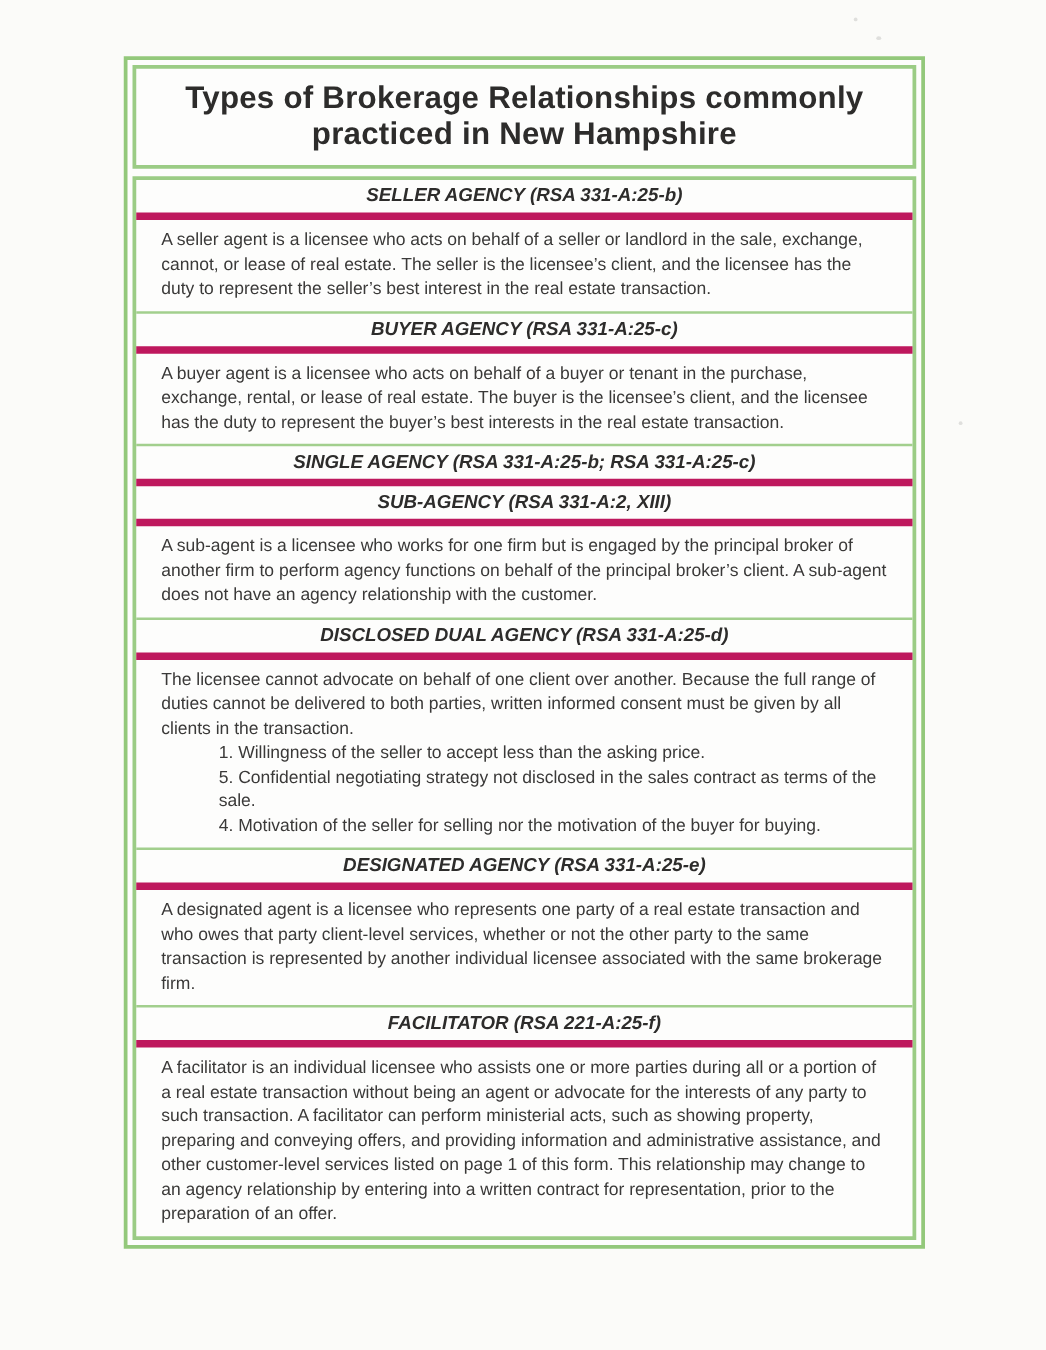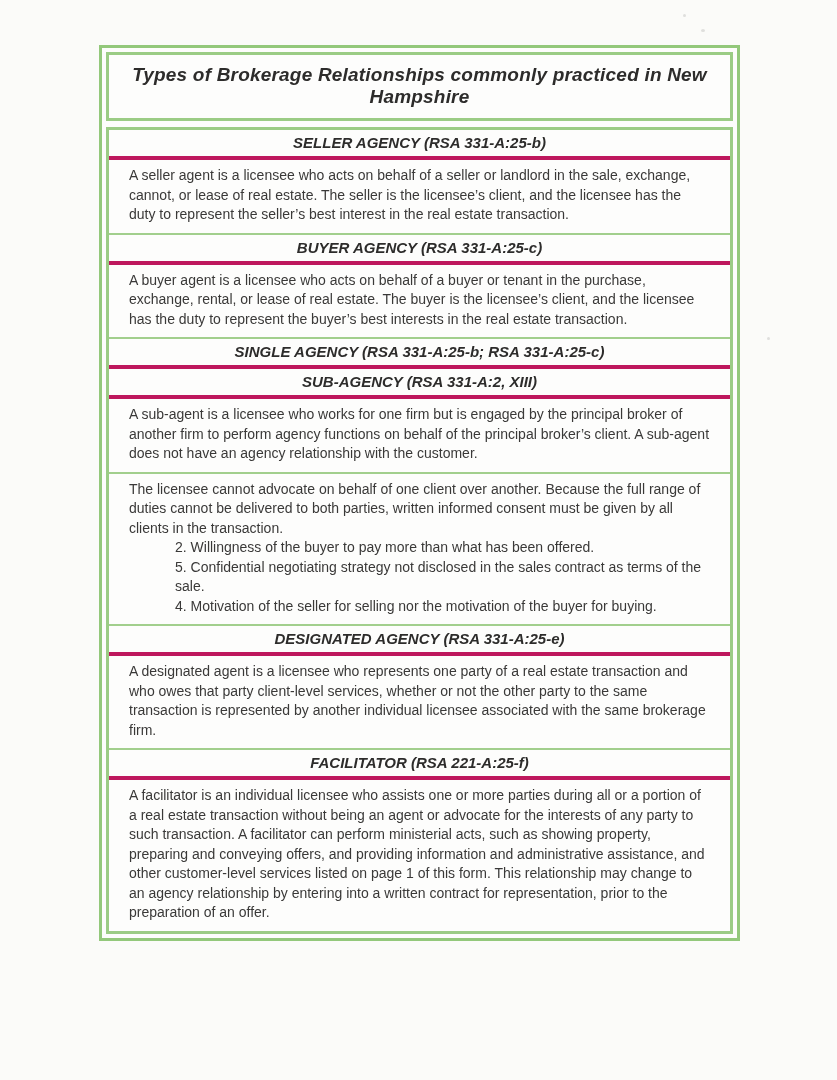--- a/index.html
+++ b/index.html
@@ -30,38 +30,37 @@
     background: #fdfdfc;
   }
   .title-box {
     box-sizing: border-box;
     border: 3px solid #9bcc85;
     padding: 9px 10px 10px;
     margin-bottom: 6px;
     text-align: center;
   }
   .title-box .title {
-    font-style: italic;
     font-weight: 600;
-    font-size: 19px;
+    font-size: 25px;
     letter-spacing: .2px;
     color: #2d2c2b;
   }
   .sections-box {
     box-sizing: border-box;
     border: 3px solid #9bcc85;
   }
   .sec-head {
     text-align: center;
     font-style: italic;
     font-weight: 600;
     font-size: 15px;
     color: #2d2c2b;
     padding: 4px 10px 5px;
-    border-bottom: 4px solid #be185d;
+    border-bottom: 6px solid #be185d;
   }
   .sec-body {
     padding: 6px 20px 8px;
     border-bottom: 2px solid #a2cf8d;
     font-size: 14px;
     line-height: 19.5px;
     color: #3a3938;
   }
   .sec:last-child .sec-body { border-bottom: none; }
   .sec-body p { margin: 0 0 0 0; }
@@ -104,24 +103,25 @@
     </div>
 
     <div class="sec">
       <div class="sec-head">SUB-AGENCY (RSA 331-A:2, XIII)</div>
       <div class="sec-body">
         <p>A sub-agent is a licensee who works for one firm but is engaged by the principal broker of another firm to perform agency functions on behalf of the principal broker’s client. A sub-agent does not have an agency relationship with the customer.</p>
       </div>
     </div>
 
     <div class="sec">
+      <div class="sec-head">DISCLOSED DUAL AGENCY (RSA 331-A:25-d)</div>
       <div class="sec-body">
         <p>The licensee cannot advocate on behalf of one client over another. Because the full range of duties cannot be delivered to both parties, written informed consent must be given by all clients in the transaction.</p>
         <div class="num-list">
-          <div class="li">2. Willingness of the buyer to pay more than what has been offered.</div>
+          <div class="li">1. Willingness of the seller to accept less than the asking price.</div>
           <div class="li">5. Confidential negotiating strategy not disclosed in the sales contract as terms of the sale.</div>
           <div class="li">4. Motivation of the seller for selling nor the motivation of the buyer for buying.</div>
         </div>
       </div>
     </div>
 
     <div class="sec">
       <div class="sec-head">DESIGNATED AGENCY (RSA 331-A:25-e)</div>
       <div class="sec-body">
         <p>A designated agent is a licensee who represents one party of a real estate transaction and who owes that party client-level services, whether or not the other party to the same transaction is represented by another individual licensee associated with the same brokerage firm.</p>

